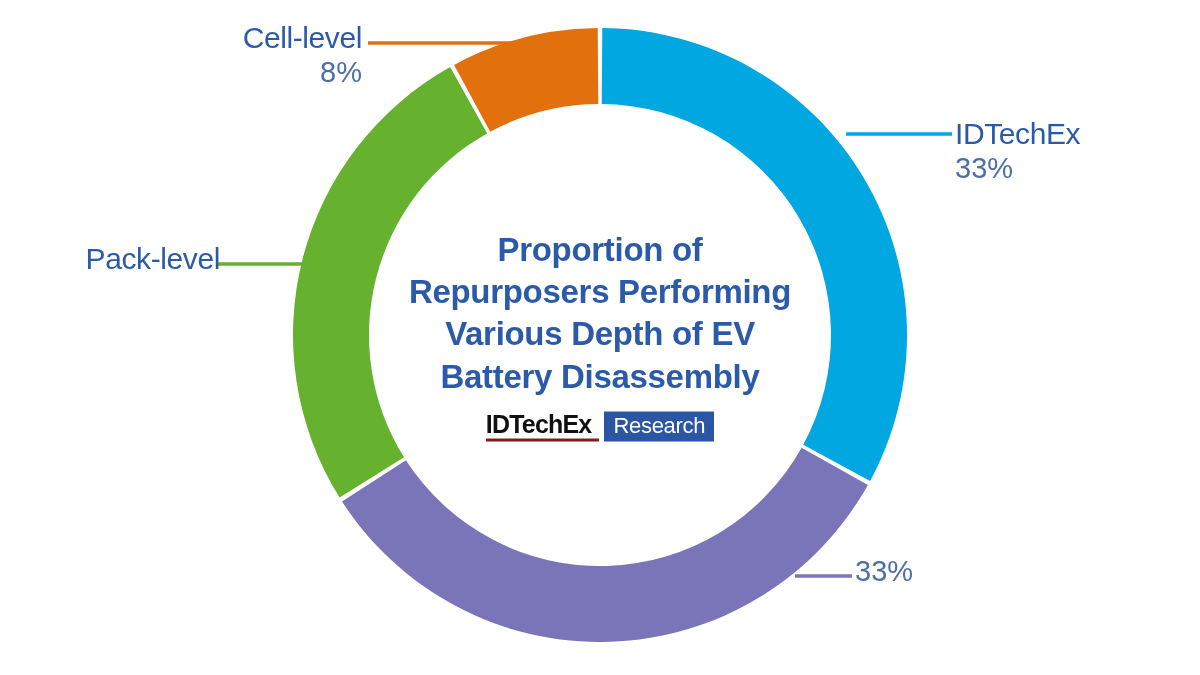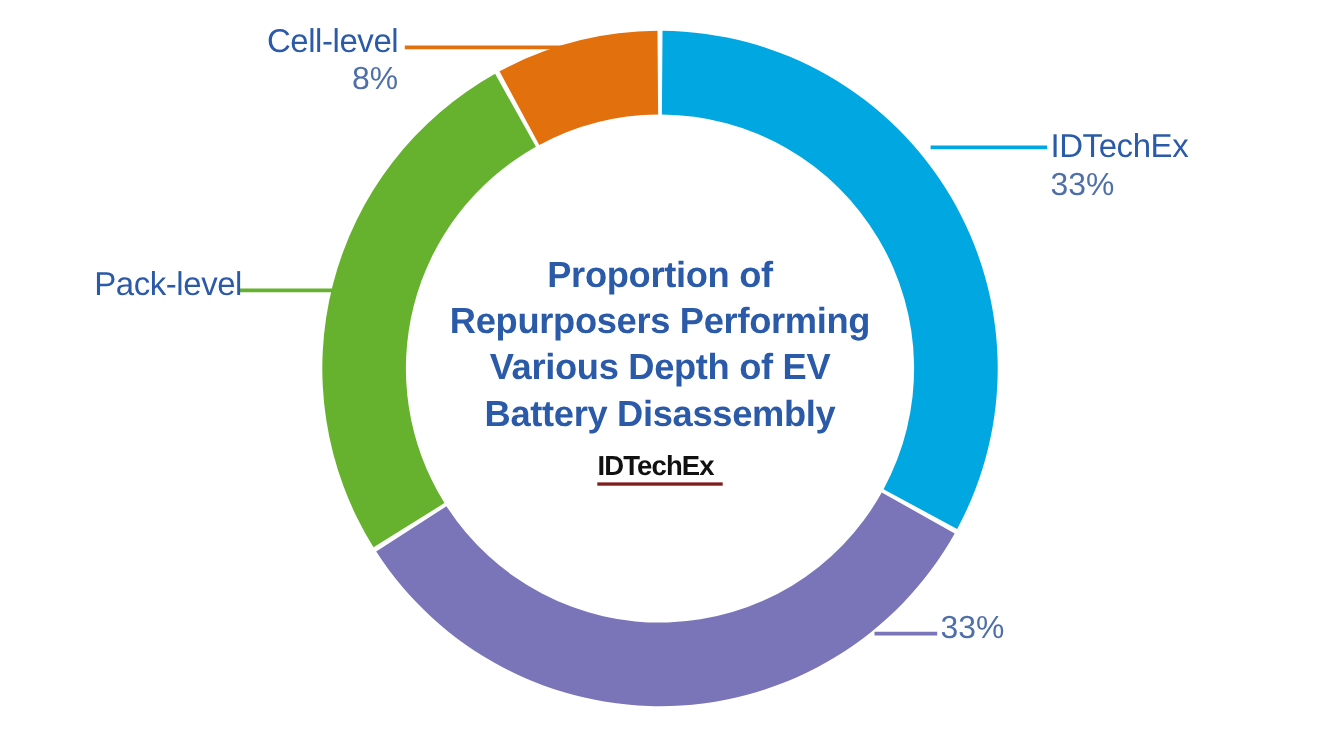--- a/index.html
+++ b/index.html
@@ -127,20 +127,21 @@
     </g>
   </svg>
 
   <div class="center-block">
     <div class="chart-title">Proportion of
 Repurposers Performing
 Various Depth of EV
 Battery Disassembly</div>
     <div class="logo">
       <span class="logo-mark">IDTechEx</span>
+      <span class="logo-badge">Research</span>
     </div>
   </div>
 
   <div class="callout align-right" id="callout-cell">
     <span class="cl-name">Cell-level</span>
     <span class="cl-pct">8%</span>
   </div>
 
   <div class="callout align-right" id="callout-pack">
     <span class="cl-name">Pack-level</span>

